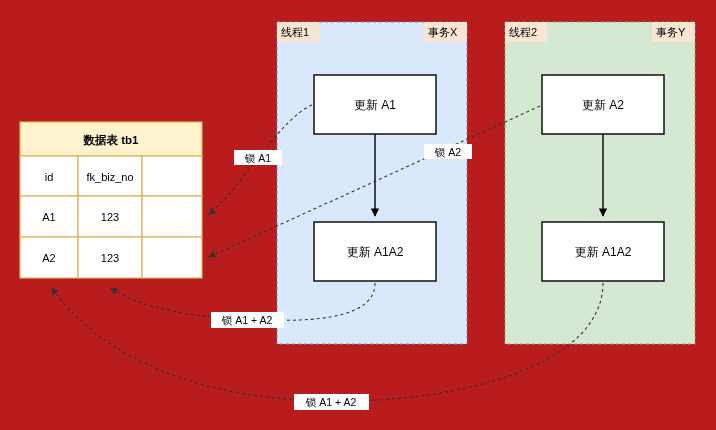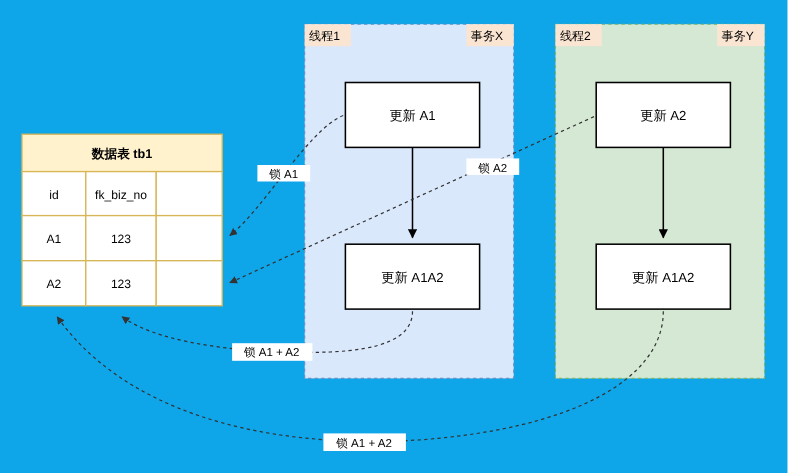--- a/index.html
+++ b/index.html
@@ -10,21 +10,21 @@
   body {
     width: 716px;
     height: 430px;
     font-family: "Liberation Sans", "DejaVu Sans", sans-serif;
     overflow: hidden;
   }
   #canvas {
     position: relative;
     width: 716px;
     height: 430px;
-    background: #0ea5e9;
+    background: #b91c1c;
   }
   svg.layer {
     position: absolute;
     left: 0;
     top: 0;
     width: 716px;
     height: 430px;
     overflow: visible;
   }
   .swimlane-rect {

